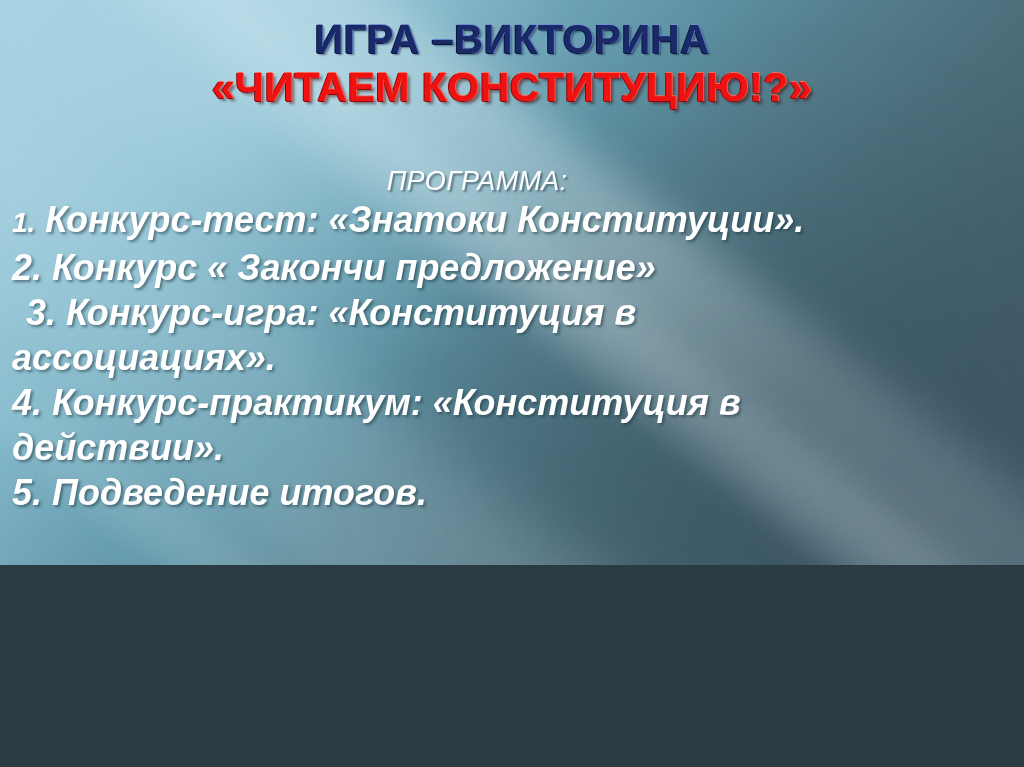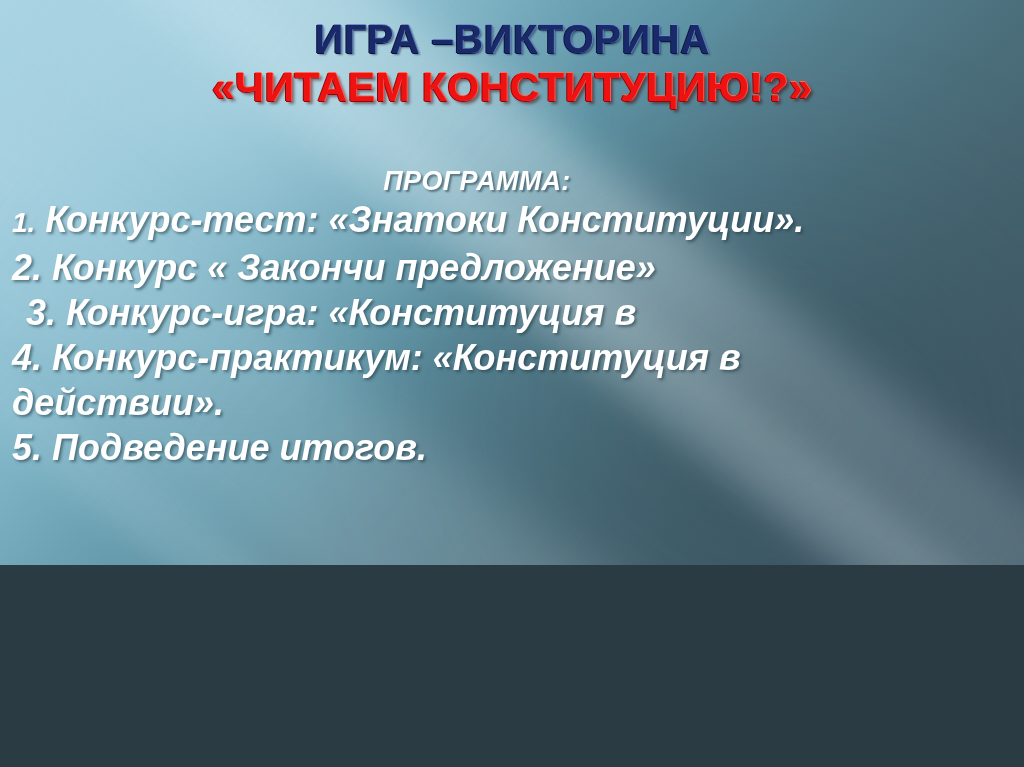--- a/index.html
+++ b/index.html
@@ -146,21 +146,21 @@
   .program {
     position: absolute;
     left: 0;
     right: 0;
     top: 166px;
     z-index: 5;
   }
   .prog-heading {
     text-align: center;
     font-size: 27px;
-    font-weight: bold;
+    font-weight: normal;
     font-style: italic;
     color: #ffffff;
     letter-spacing: 0.3px;
     text-shadow: 2px 2px 2px rgba(30,55,65,0.55);
     padding-right: 70px;
   }
   .prog-list {
     margin: 0;
     padding: 0;
     list-style: none;
@@ -221,20 +221,23 @@
       </li>
 
       <li class="prog-line">
         <span class="num-big">2.</span><span class="num-big"> Конкурс </span><span class="light">« Закончи предложение»</span>
       </li>
 
       <li class="prog-line indent">
         <span class="num-big"> 3.</span><span class="num-big"> Конкурс-игра: «Конституция в</span>
       </li>
 
+      <li class="prog-line">
+        <span class="num-big">ассоциациях».</span>
+      </li>
 
       <li class="prog-line">
         <span class="num-big">4.</span><span class="num-big"> Конкурс-практикум: «Конституция в</span>
       </li>
 
       <li class="prog-line">
         <span class="num-big">действии».</span>
       </li>
 
       <li class="prog-line">

